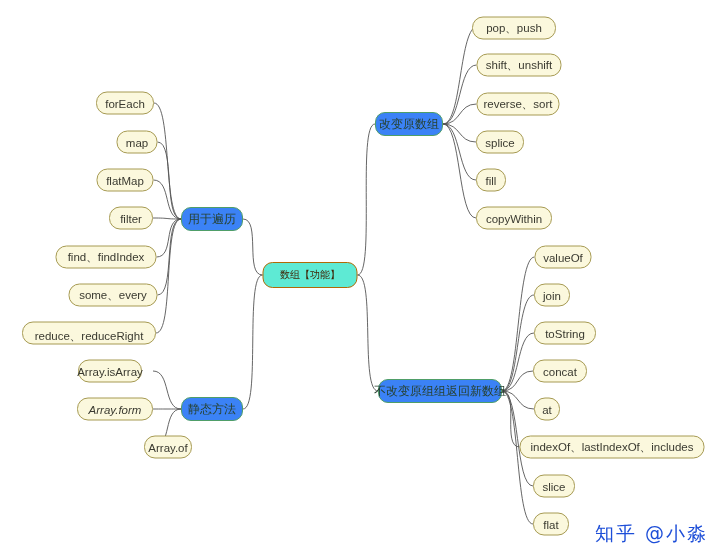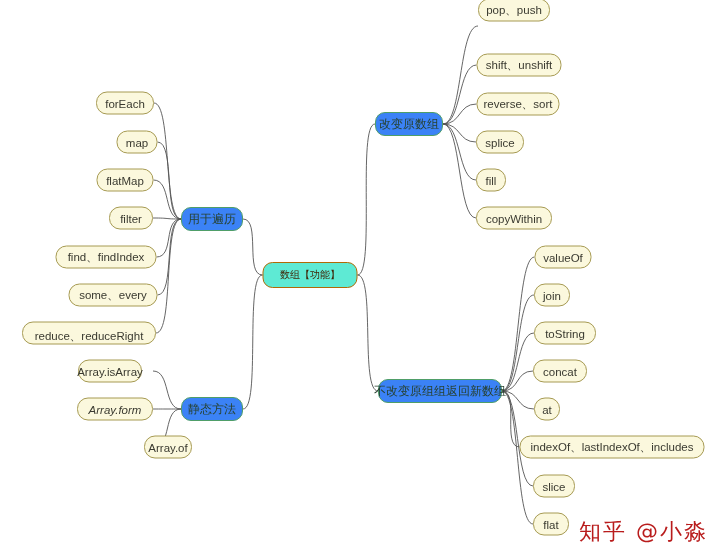--- a/index.html
+++ b/index.html
@@ -64,22 +64,22 @@
     color: #40280a;
     font-size: 10px;
     height: 26px;
     padding: 0 11px;
     border-radius: 10px;
   }
   .watermark {
     position: absolute;
     right: 12px;
     bottom: 8px;
-    font-size: 22px;
-    color: #b91c1c;
+    font-size: 19px;
+    color: #1d4ed8;
     letter-spacing: 2px;
     font-family: "DejaVu Sans", "Liberation Sans", sans-serif;
     user-select: none;
   }
 </style>
 </head>
 <body>
 
 <div id="canvas">
   <svg id="edges" viewBox="0 0 720 555" preserveAspectRatio="none">
@@ -148,21 +148,21 @@
       </div>
       <div class="node node-leaf" style="left: 115px; top: 409px; width: 76px; font-style: italic;">
         <span>Array.form</span>
       </div>
       <div class="node node-leaf" style="left: 124px; top: 447px; width: 48px; margin-left: 44px;">
         <span>Array.of</span>
       </div>
       <div class="node node-branch" style="left: 409px; top: 124px; width: 68px; height: 24px;">
         <span>改变原数组</span>
       </div>
-      <div class="node node-leaf" style="left: 514px; top: 10px; width: 72px;">
+      <div class="node node-leaf" style="left: 514px; top: 28px; width: 84px;">
         <span>pop、push</span>
       </div>
       <div class="node node-leaf" style="left: 519px; top: 65px; width: 85px;">
         <span>shift、unshift</span>
       </div>
       <div class="node node-leaf" style="left: 518px; top: 104px; width: 83px;">
         <span>reverse、sort</span>
       </div>
       <div class="node node-leaf" style="left: 500px; top: 142px; width: 48px;">
         <span>splice</span>

